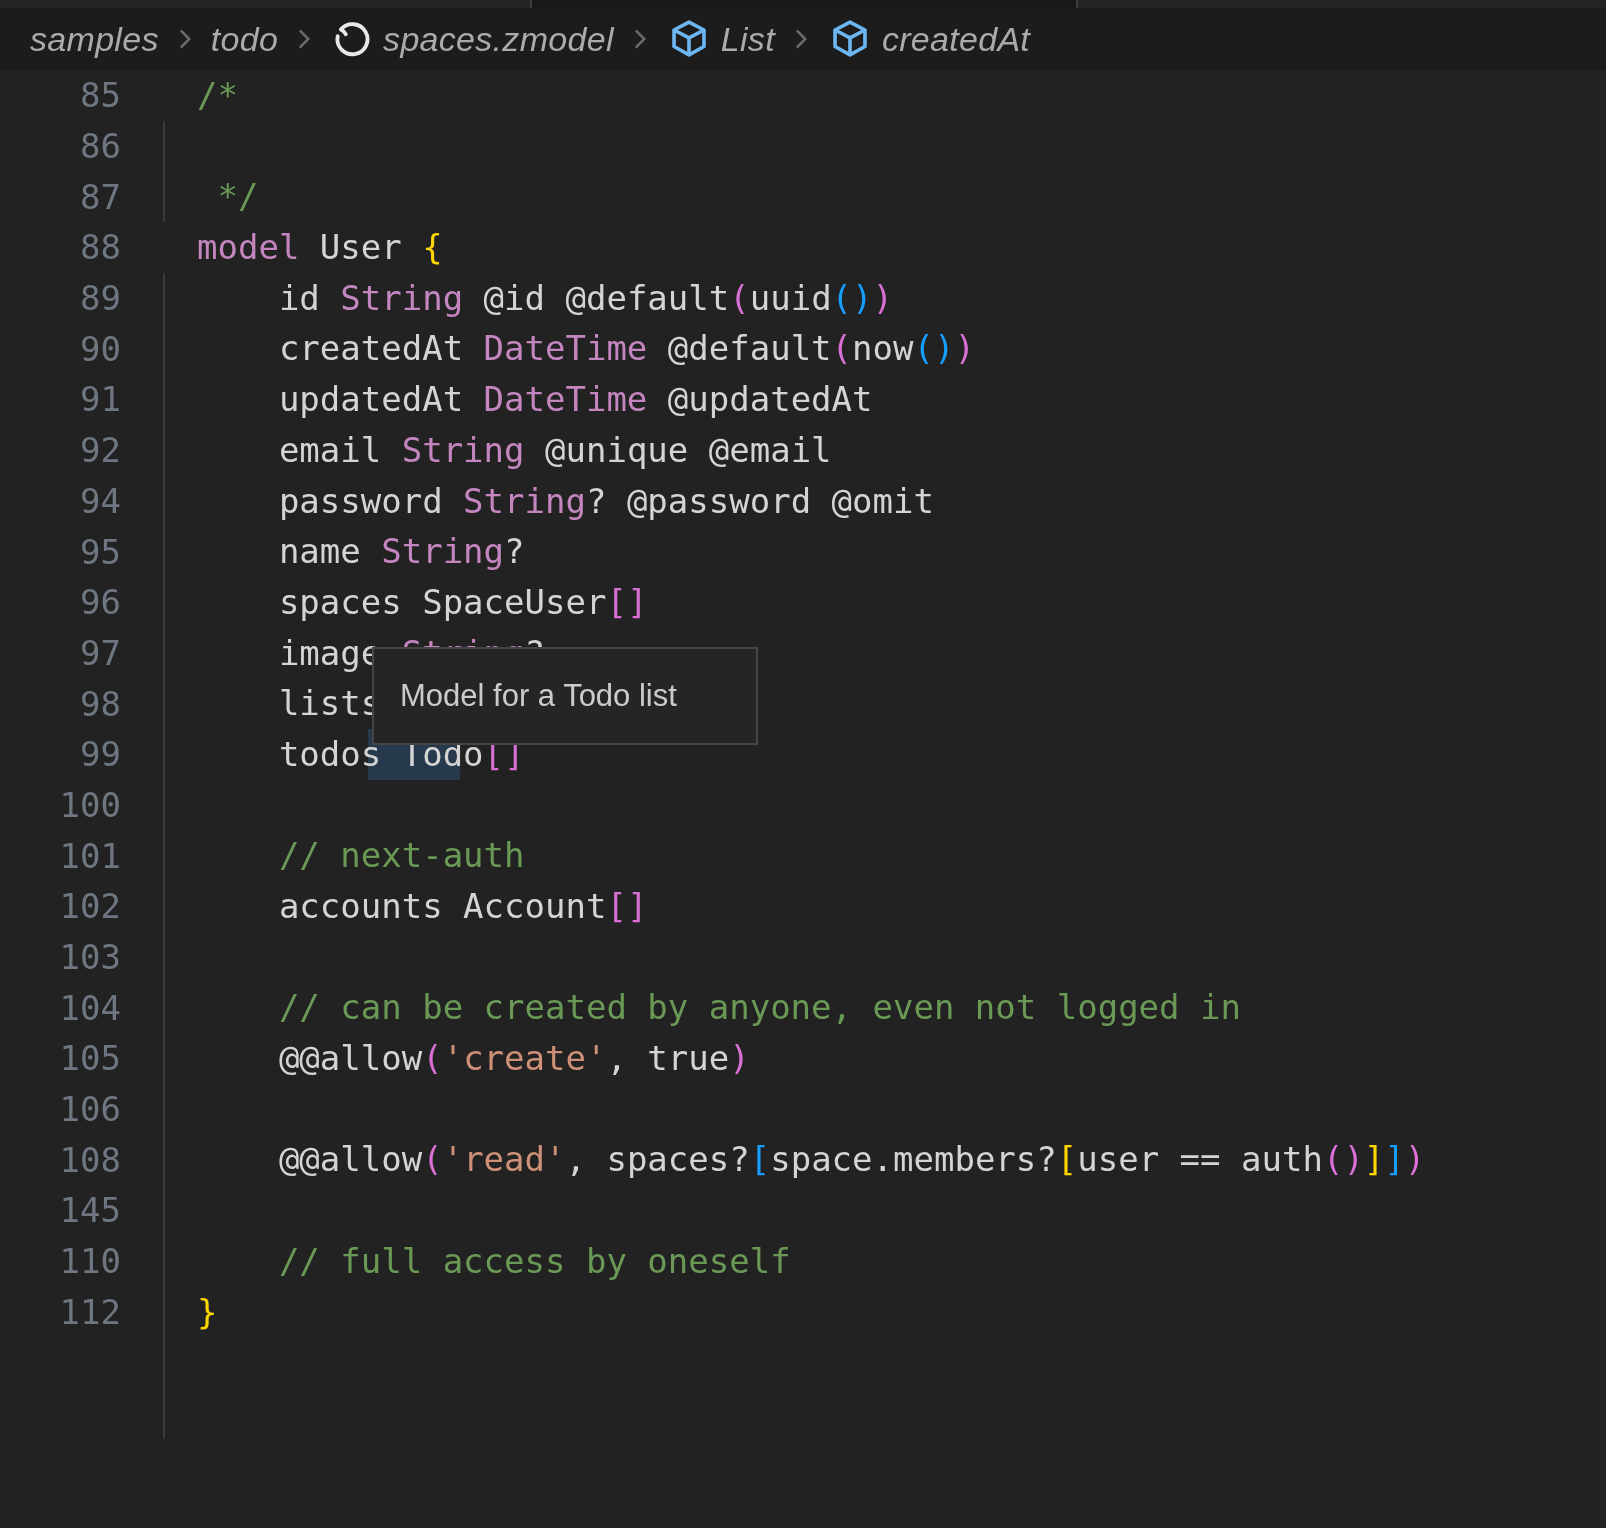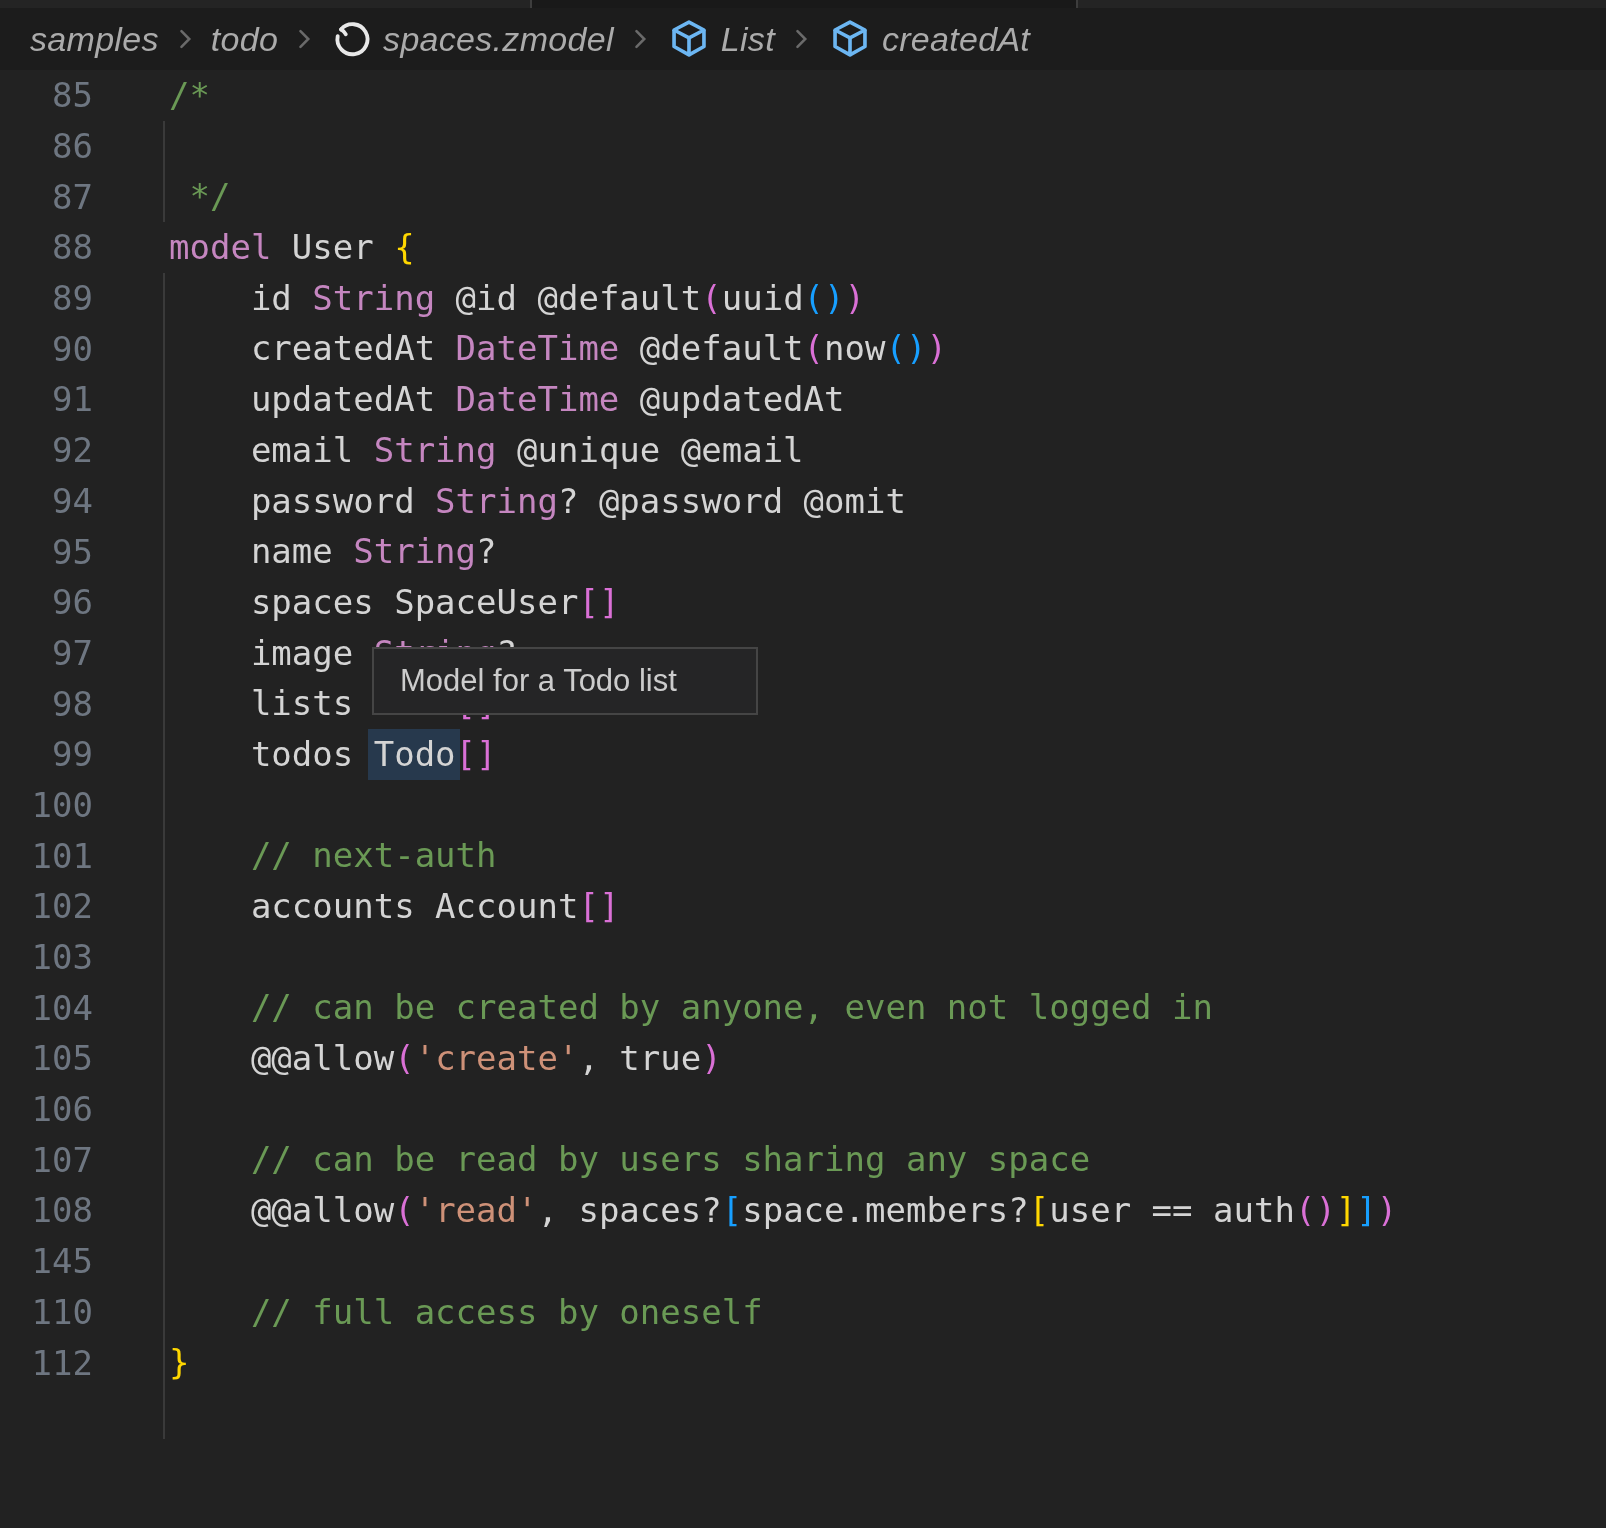--- a/index.html
+++ b/index.html
@@ -25,29 +25,29 @@
   .crumb{display:flex;align-items:center;cursor:pointer;white-space:nowrap;}
   .crumb .bc-icon{display:inline-flex;align-items:center;margin-right:9px;}
   .crumb-sep{display:inline-flex;align-items:center;margin:0 13px;color:var(--chevron);}
 
   
   .editor{position:absolute;left:0;top:70px;width:1606px;height:1458px;background:var(--editor-bg);
     font-family:"DejaVu Sans Mono","Liberation Mono",monospace;font-size:34px;}
   .indent-guide{position:absolute;width:2px;background:var(--indent-guide);left:163px;}
   .word-highlight{position:absolute;background:var(--highlight-bg);z-index:0;}
   .code-lines{position:relative;z-index:1;}
-  .row{display:flex;height:50.7px;align-items:center;}
+  .row{display:flex;height:50.7px;align-items:center;padding-left:28px;}
   .gutter{display:inline-block;width:93px;text-align:right;color:var(--line-number);flex:none;}
   .code{margin:0;padding-left:76px;white-space:pre;font-family:inherit;font-size:inherit;line-height:50.7px;}
   .tok-w{color:var(--text);} .tok-p{color:var(--keyword);} .tok-g{color:var(--comment);}
   .tok-s{color:var(--string);} .tok-y{color:var(--bracket-yellow);} .tok-o{color:var(--bracket-orchid);}
   .tok-b{color:var(--bracket-blue);}
 
   
-  .hover-tooltip{position:absolute;left:372px;top:577px;width:386px;height:68px;background:var(--tooltip-bg);
+  .hover-tooltip{position:absolute;left:372px;top:577px;width:386px;height:98px;background:var(--tooltip-bg);
     border:2px solid var(--tooltip-border);z-index:5;display:flex;align-items:center;padding-left:26px;
     font-family:"Liberation Sans",sans-serif;font-size:31px;color:var(--tooltip-text);white-space:nowrap;}
 </style>
 </head>
 <body>
 
 <div class="top-strip">
   <div class="active-seg"></div>
   <div class="tab-sep" style="left:530px"></div>
   <div class="tab-sep" style="left:1076px"></div>
@@ -193,24 +193,20 @@
       </div>
       <div class="row">
         <span class="gutter">105</span>
         <pre class="code"><span class="tok-w">    @@allow</span><span class="tok-o">(</span><span class="tok-s">'create'</span><span class="tok-w">, true</span><span class="tok-o">)</span></pre>
       </div>
       <div class="row">
         <span class="gutter">106</span>
         <pre class="code"></pre>
       </div>
       <div class="row">
-        <span class="gutter">107</span>
-        <pre class="code"><span class="tok-g">    // can be read by users sharing any space</span></pre>
-      </div>
-      <div class="row">
         <span class="gutter">108</span>
         <pre class="code"><span class="tok-w">    @@allow</span><span class="tok-o">(</span><span class="tok-s">'read'</span><span class="tok-w">, spaces?</span><span class="tok-b">[</span><span class="tok-w">space.members?</span><span class="tok-y">[</span><span class="tok-w">user == auth</span><span class="tok-o">()</span><span class="tok-y">]</span><span class="tok-b">]</span><span class="tok-o">)</span></pre>
       </div>
       <div class="row">
         <span class="gutter">145</span>
         <pre class="code"></pre>
       </div>
       <div class="row">
         <span class="gutter">110</span>
         <pre class="code"><span class="tok-g">    // full access by oneself</span></pre>

